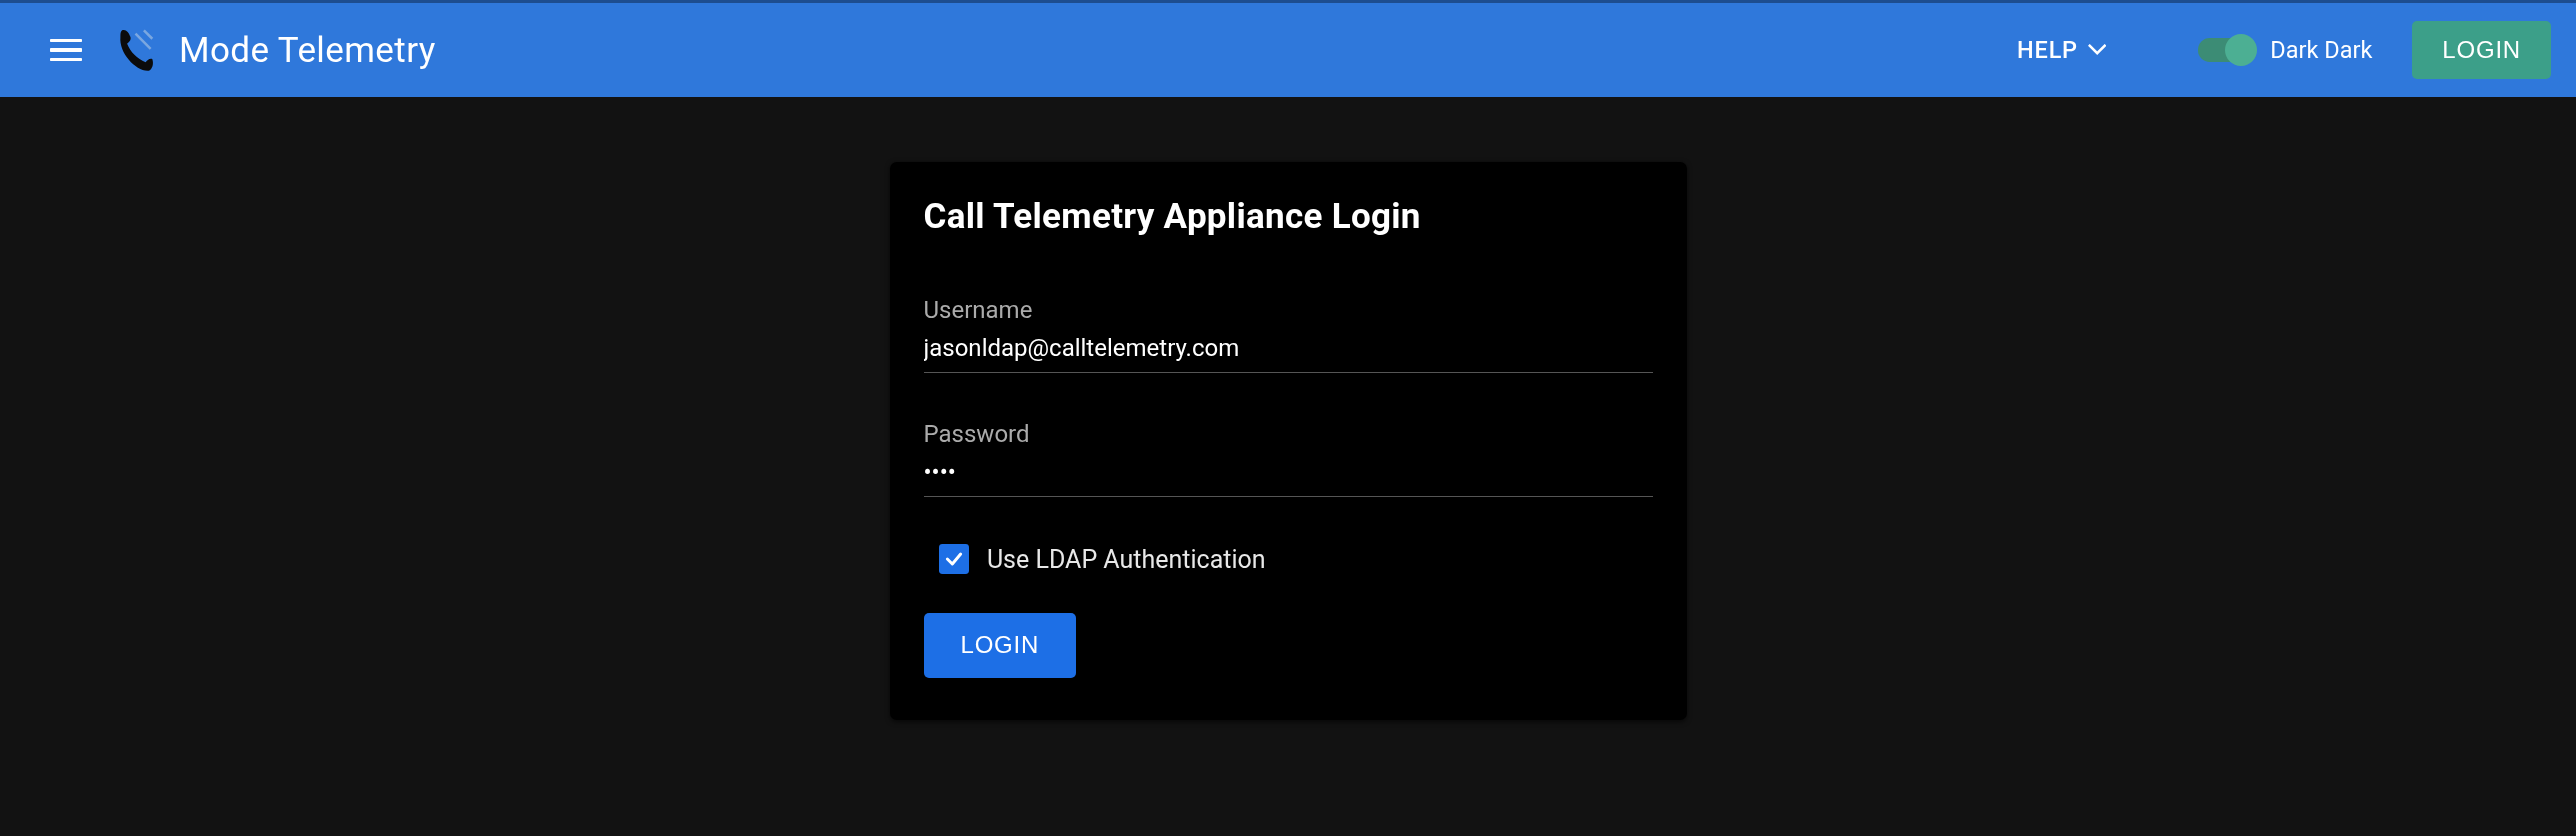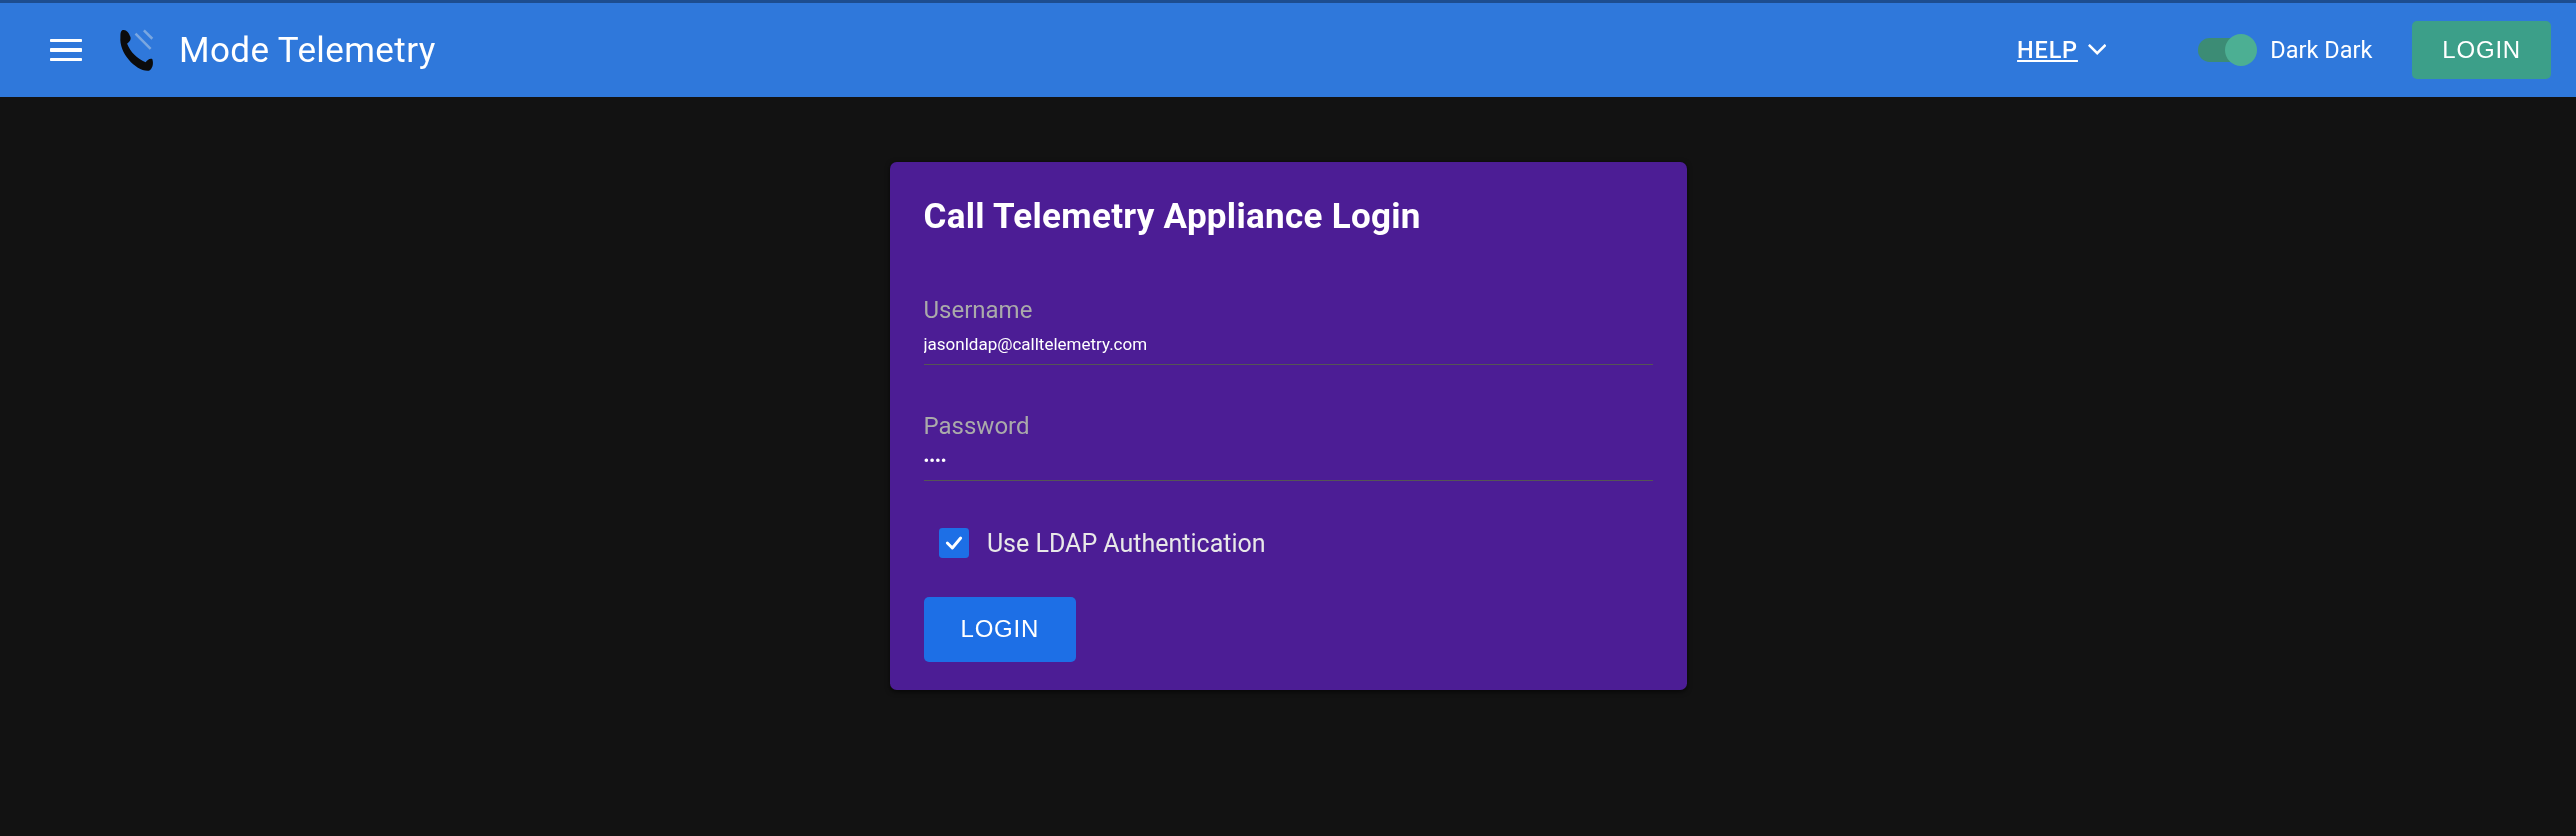--- a/index.html
+++ b/index.html
@@ -57,21 +57,20 @@
   .help-wrap {
     display: flex;
     align-items: center;
     gap: 10px;
     color: #fff;
     font-size: 23.5px;
     font-weight: 500;
     letter-spacing: 0.8px;
     cursor: pointer;
     padding: 8.4px 17px;
-    text-decoration: underline;
   }
   .help-arrow svg { display:block; }
   .toggle-wrap {
     display: flex;
     align-items: center;
     gap: 15px;
     margin-left: 75px;
     cursor: pointer;
   }
   .toggle-track {
@@ -105,24 +104,24 @@
     padding: 15px 30px;
     border-radius: 5px;
     cursor: pointer;
   }
   .main {
     padding-top: 65px;
     display: flex;
     justify-content: center;
   }
   .card {
-    background: #4c1d95;
+    background: #000000;
     width: 797px;
     border-radius: 6.7px;
-    padding: 34px 34px 28px 34px;
+    padding: 34px 34px 42px 34px;
     box-shadow: 0 1.7px 5px rgba(0,0,0,0.6);
   }
   .card-title {
     color: #fff;
     font-size: 35px;
     font-weight: 700;
     margin-bottom: 59px;
     letter-spacing: 0.3px;
   }
   .field {
@@ -133,21 +132,21 @@
     font-size: 24px;
     display: block;
     margin-bottom: 5px;
   }
   .field-input {
     width: 100%;
     background: transparent;
     border: none;
     border-bottom: 0.8px solid #555;
     color: #fff;
-    font-size: 17px;
+    font-size: 24px;
     padding: 5px 0 10px 0;
     outline: none;
     font-family: inherit;
   }
   .field-input::placeholder { color:#777; }
   .checkbox-row {
     display: flex;
     align-items: center;
     gap: 18.4px;
     padding-left: 15px;

